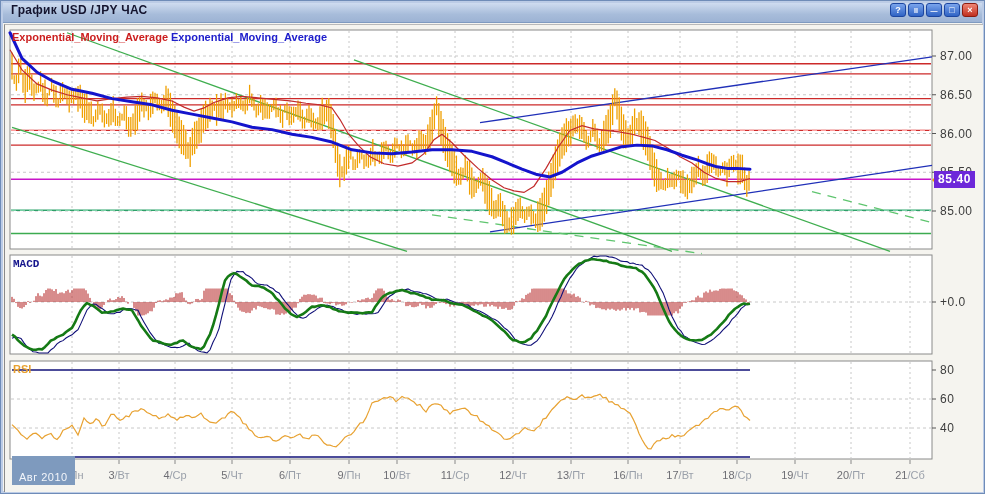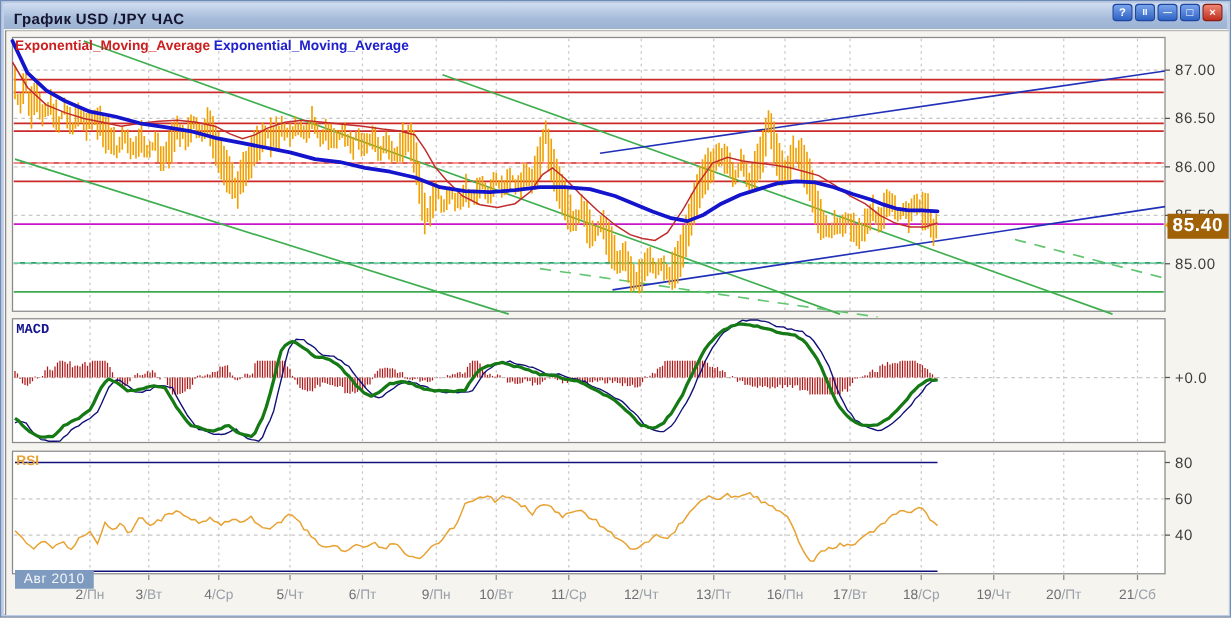--- a/index.html
+++ b/index.html
@@ -1,36 +1,36 @@
 <!DOCTYPE html>
 <html><head>
 <meta charset="utf-8">
 <style>
   html,body{margin:0;padding:0;background:#888;}
   *{box-sizing:border-box;font-family:"Liberation Sans",sans-serif;}
   .window{position:relative;width:985px;height:494px;background:#F5F4EF;
     border:1px solid #6f8cb8;box-shadow:inset 0 0 0 2px #bccce6;overflow:hidden;}
   .titlebar{position:absolute;left:2px;top:2px;right:2px;height:20px;
     background:linear-gradient(#cfdcf0,#a7bcda 60%,#9db3d4);
-    border-bottom:1px solid #7f9ac0;display:flex;align-items:flex-end;padding:0 8px;}
+    border-bottom:1px solid #7f9ac0;display:flex;align-items:flex-start;padding:0 8px;}
   .title{font-size:12px;font-weight:bold;color:#14142e;letter-spacing:.3px;}
   .winbtns{position:absolute;right:6px;top:2px;display:flex;gap:2px;}
   .wbtn{width:16px;height:14px;border-radius:3px;border:1px solid #1c46a0;
     background:linear-gradient(#7aa4ec,#2f63c4);color:#fff;font-size:9px;font-weight:bold;
     display:flex;align-items:center;justify-content:center;line-height:1;cursor:default;}
   .wbtn.close{background:linear-gradient(#ef8674,#c03020);border-color:#8c1c10;}
   .client{position:absolute;left:3px;top:23px;width:979px;height:468px;background:#F5F4EF;
     border-left:1px solid #8a8a8a;border-top:1px solid #b9b9b9;}
   svg text{font-family:"Liberation Sans",sans-serif;}
   .ovl{position:absolute;font-size:11px;font-weight:bold;pointer-events:none;}
   .ema-red{color:#cc2020;} .ema-blue{color:#2020cc;}
   .macd-lbl{color:#14148c;} .rsi-lbl{color:#e8a232;}
   .period{background:#7e9abe;color:#f2f5fa;font-size:11px;font-weight:normal;
-    padding:1px 7px 2px 7px;letter-spacing:.5px;}
-  .pmarker{position:absolute;background:#a16207;color:#fff;font-size:15px;font-weight:bold;
+    padding:15px 7px 2px 7px;letter-spacing:.5px;}
+  .pmarker{position:absolute;background:#6d28d9;color:#fff;font-size:12px;font-weight:bold;
     padding:1px 4px 2px 4px;letter-spacing:.6px;}
 </style>
 </head>
 <body>
 
 <div class="window">
   <div class="titlebar">
     <span class="title">График USD /JPY  ЧАС</span>
   </div>
   <div class="winbtns">

